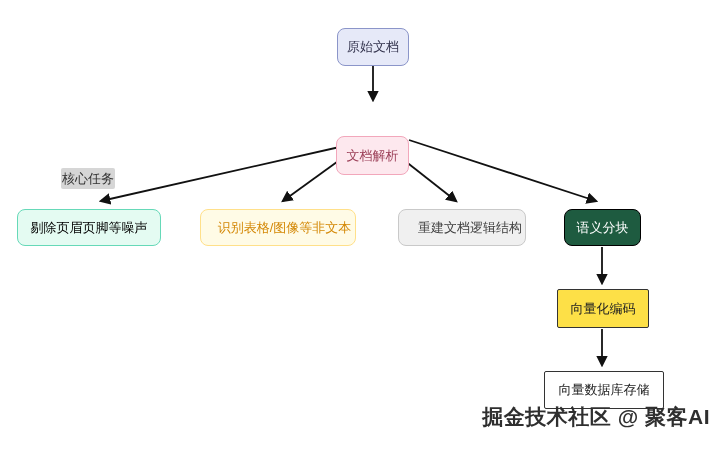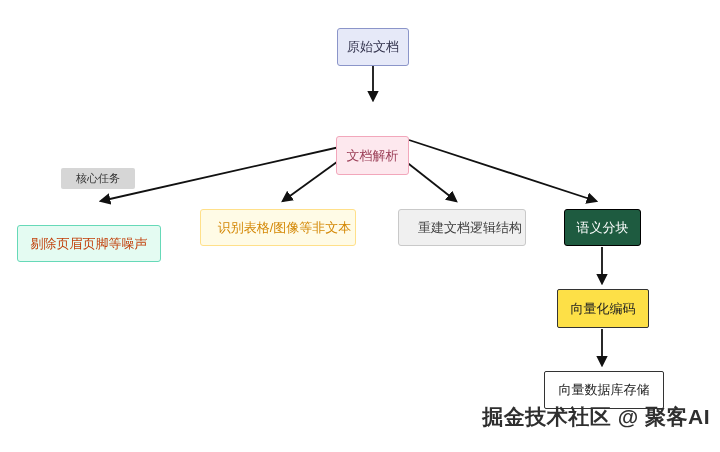--- a/index.html
+++ b/index.html
@@ -10,27 +10,27 @@
     overflow:hidden;
     font-family:"Liberation Sans","DejaVu Sans",sans-serif;
   }
   .edges{position:absolute;left:0;top:0;width:720px;height:452px;pointer-events:none;}
   .node{
     position:absolute;
     display:flex;align-items:center;justify-content:center;
     font-size:13px;line-height:1.2;
     text-align:center;
     box-sizing:border-box;
-    border-radius:3px;
+    border-radius:8px;
     white-space:nowrap;
   }
   .node-source{left:337px;top:28px;width:72px;height:38px;background:#e6e9f8;border:1px solid #8b95c9;color:#33334d;}
   .node-parse{left:336px;top:107px;width:73px;height:39px;background:#fde8ee;border:1px solid #f2a7bb;color:#9b3e57;margin-top:29px;}
-  .node-core{left:61px;top:168px;width:74px;height:21px;background:#d6d6d6;border:none;color:#333333;font-size:11px;border-radius:2px;}
-  .node-noise{left:17px;top:209px;width:144px;height:37px;background:#e4fbf2;border:1px solid #66d9b8;color:#c2410c;margin-top:16px;}
+  .node-core{left:61px;top:168px;width:54px;height:21px;background:#d6d6d6;border:none;color:#333333;font-size:13px;border-radius:2px;}
+  .node-noise{left:17px;top:209px;width:144px;height:37px;background:#e4fbf2;border:1px solid #66d9b8;color:#000000;}
   .node-nontext{left:200px;top:209px;width:156px;height:37px;background:#fffbe6;border:1px solid #ffe08a;color:#d48806;padding-left:13px;}
   .node-structure{left:398px;top:209px;width:128px;height:37px;background:#f0f0f0;border:1px solid #c9c9c9;color:#404040;padding-left:16px;}
   .node-chunk{left:564px;top:209px;width:77px;height:37px;background:#1e5b40;border:1px solid #000000;color:#ffffff;}
   .node-vectorize{left:557px;top:289px;width:92px;height:39px;background:#fde047;border:1.5px solid #333333;color:#222222;border-radius:2px;}
   .node-store{left:544px;top:371px;width:120px;height:38px;background:#ffffff;border:1.5px solid #333333;color:#222222;border-radius:2px;}
   .watermark{
     position:absolute;
     right:10px;top:403px;
     font-size:21px;font-weight:700;
     color:#2f2f2f;

